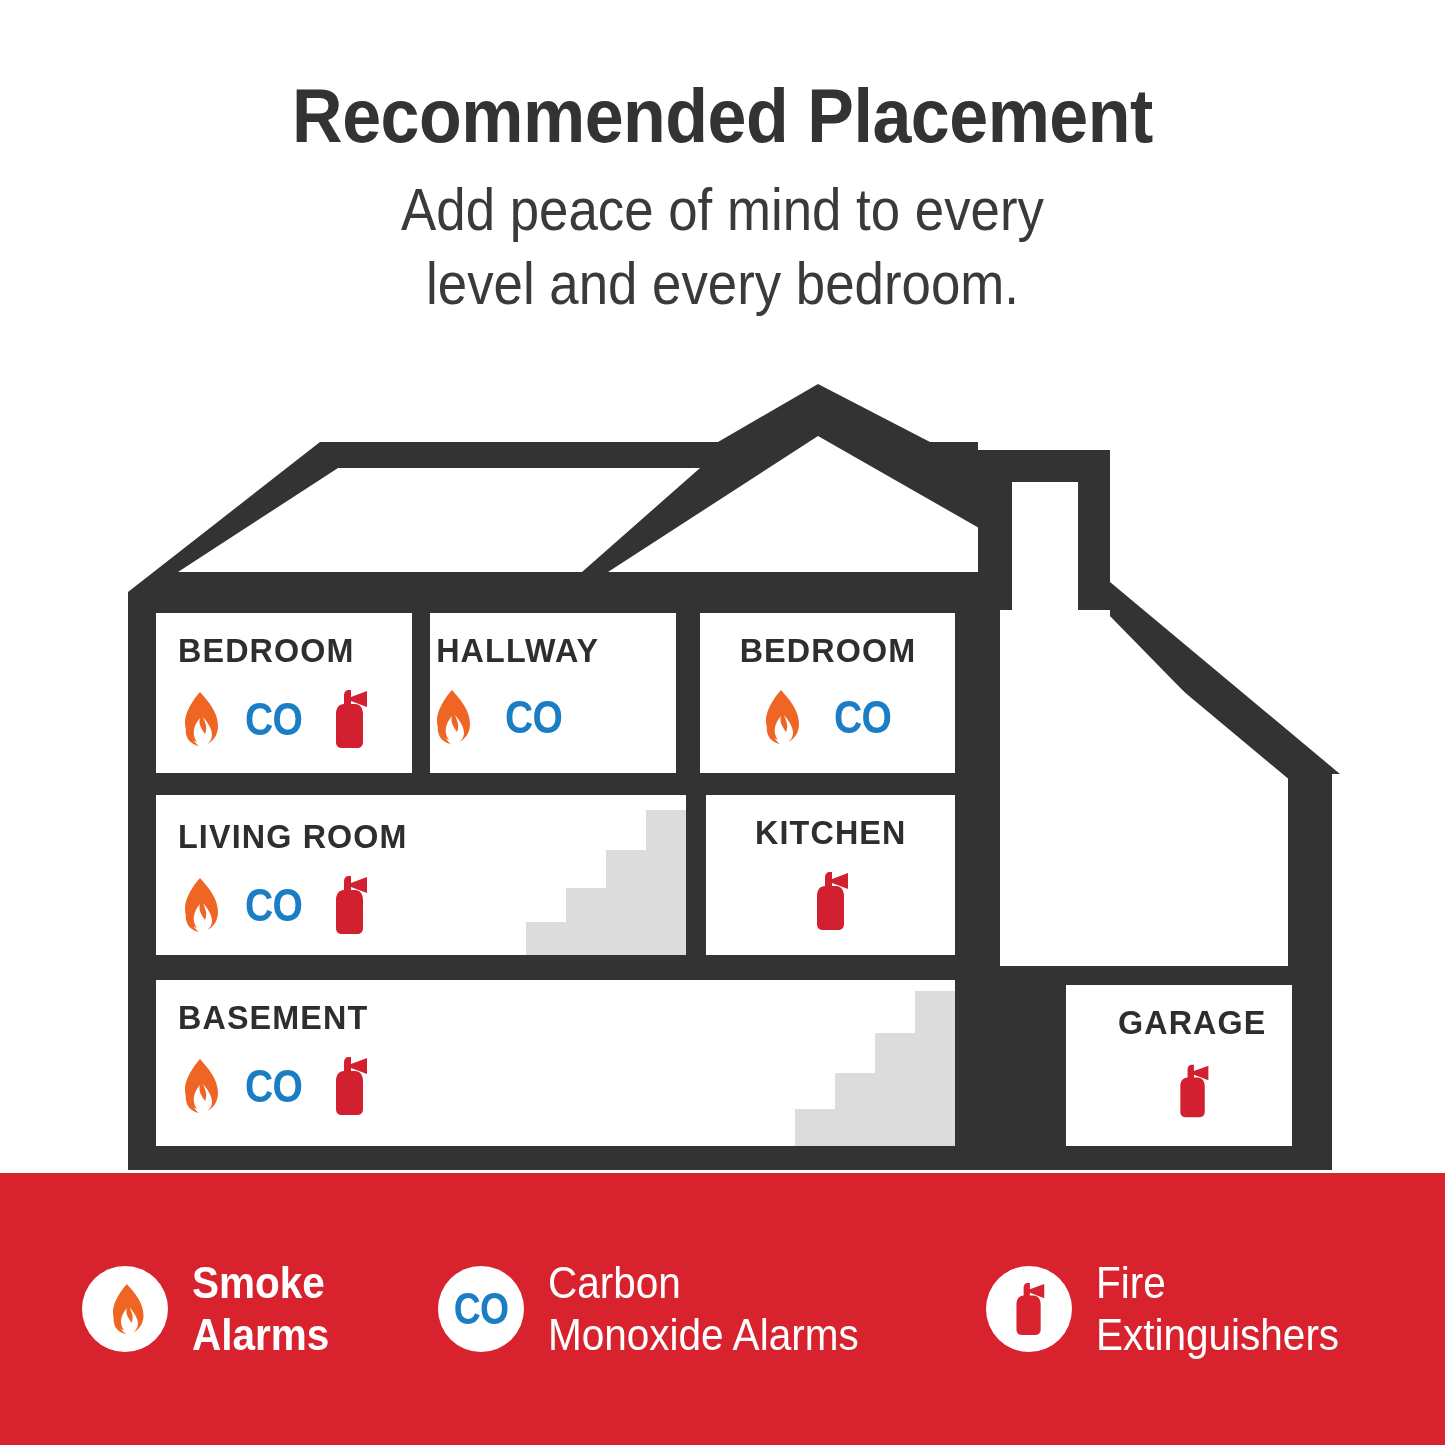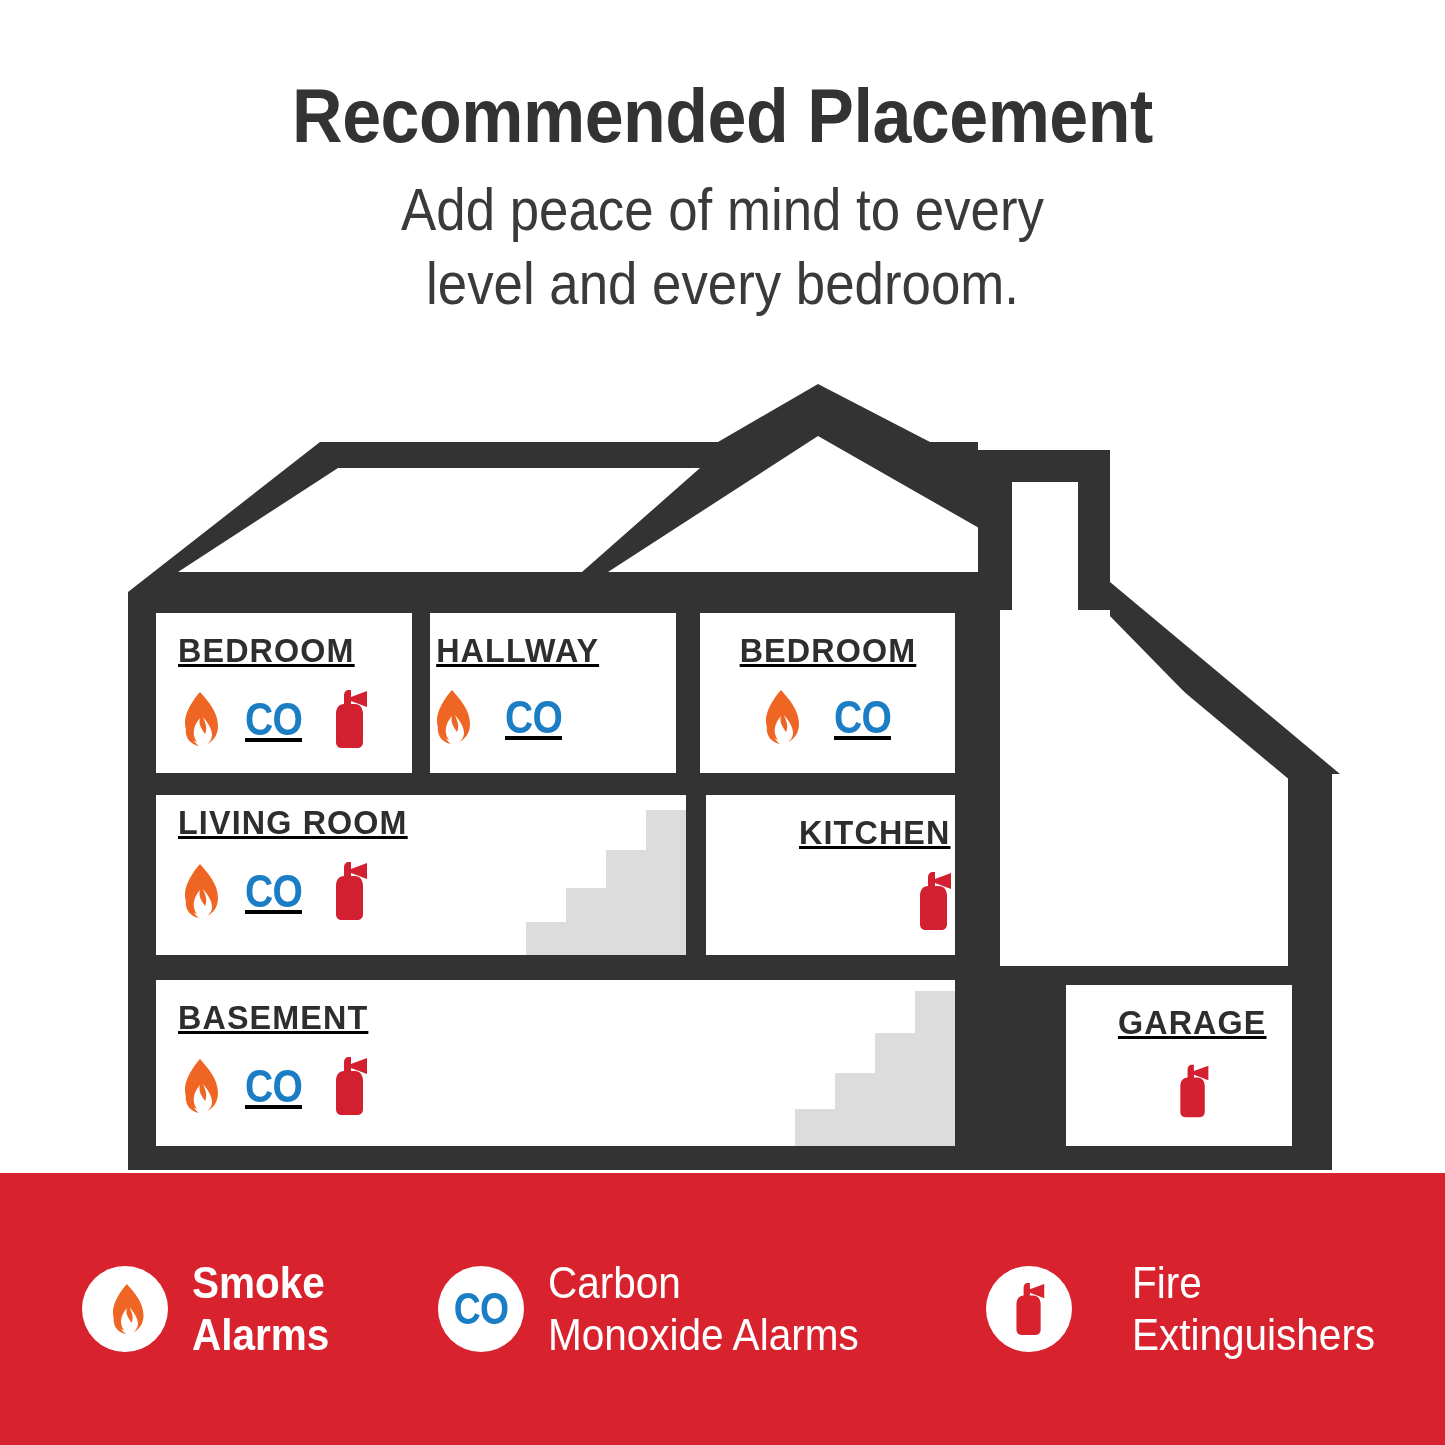--- a/index.html
+++ b/index.html
@@ -40,21 +40,20 @@
   .house-wrap { position: absolute; left: 0; top: 370px; width: 1445px; height: 810px; }
   .house-svg { display: block; width: 1445px; height: 810px; }
 
   
   .room {
     position: absolute;
     background: #ffffff;
     display: flex;
     flex-direction: column;
     overflow: hidden;
-    text-decoration: underline;
   }
   .room-label {
     font-family: "Liberation Sans Narrow", "Liberation Sans", sans-serif;
     font-weight: bold;
     font-size: 34px;
     letter-spacing: 1.2px;
     color: #2e2e2e;
     white-space: nowrap;
     transform: scaleX(0.95);
     transform-origin: left center;
@@ -198,21 +197,21 @@
         <span class="ico">
           <svg width="40" height="54" viewBox="0 0 40 54">
             <path d="M22 0 C22 0 7 16 7 31 C7 40 12 47 19 50 C13 42 16 33 22 26 C20 33 24 37 27 42 C30 36 27 30 25 25 C30 31 34 37 34 43 C34 47 32 50 29 52 C36 49 40 42 40 34 C40 20 30 9 22 0 Z" fill="#EF6524"></path>
             <path d="M14 22 C9 30 6 38 9 45 C11 50 16 53 21 54 C14 49 12 41 15 34 C16 30 15 26 14 22 Z" fill="#EF6524"></path>
           </svg>
         </span>
         <span class="co-text">CO</span>
       </div>
     </div>
 
-    <div class="room" style="left:156px; top:425px; width:530px; height:160px; padding:8px 0 0 22px;">
+    <div class="room" style="left:156px; top:425px; width:530px; height:160px; padding:22px 0 0 22px;">
       <div class="room-label">LIVING ROOM</div>
       <div class="icon-row" style="margin-top:20px; gap:22px;">
         <span class="ico">
           <svg width="40" height="54" viewBox="0 0 40 54">
             <path d="M22 0 C22 0 7 16 7 31 C7 40 12 47 19 50 C13 42 16 33 22 26 C20 33 24 37 27 42 C30 36 27 30 25 25 C30 31 34 37 34 43 C34 47 32 50 29 52 C36 49 40 42 40 34 C40 20 30 9 22 0 Z" fill="#EF6524"></path>
             <path d="M14 22 C9 30 6 38 9 45 C11 50 16 53 21 54 C14 49 12 41 15 34 C16 30 15 26 14 22 Z" fill="#EF6524"></path>
           </svg>
         </span>
         <span class="co-text">CO</span>
         <span class="ico">
@@ -220,21 +219,21 @@
             <path d="M22 0 L22 7 L38 1 L38 17 L22 11 L22 14 L26 14 C31 14 34 18 34 24 L34 52 C34 55.5 32 58 28.5 58 L12.5 58 C9 58 7 55.5 7 52 L7 24 C7 18 10 14 15 14 L15 5 C15 2 17 0 19.5 0 Z" fill="#D32030"></path>
           </svg>
         </span>
       </div>
 
       <svg class="stairs" style="right:0; bottom:0;" width="160" height="145" viewBox="0 0 160 145">
         <path d="M160 0 L160 145 L0 145 L0 112 L40 112 L40 78 L80 78 L80 40 L120 40 L120 0 Z" fill="#DCDCDC"></path>
       </svg>
     </div>
 
-    <div class="room center" style="left:706px; top:425px; width:249px; height:160px; align-items:flex-end; padding-top:18px;">
+    <div class="room center" style="left:706px; top:425px; width:249px; height:160px; align-items:center; padding-top:18px;">
       <div class="room-label">KITCHEN</div>
       <div class="icon-row" style="margin-top:20px;">
         <span class="ico">
           <svg width="42" height="58" viewBox="0 0 42 58">
             <path d="M22 0 L22 7 L38 1 L38 17 L22 11 L22 14 L26 14 C31 14 34 18 34 24 L34 52 C34 55.5 32 58 28.5 58 L12.5 58 C9 58 7 55.5 7 52 L7 24 C7 18 10 14 15 14 L15 5 C15 2 17 0 19.5 0 Z" fill="#D32030"></path>
           </svg>
         </span>
       </div>
     </div>
 
@@ -286,21 +285,21 @@
     </div>
 
     <div class="legend-item" style="left:438px;">
       <div class="legend-circle">
         <span class="co-text">CO</span>
       </div>
       <div class="legend-text">Carbon
 Monoxide Alarms</div>
     </div>
 
-    <div class="legend-item" style="left:986px;gap:36px;">
+    <div class="legend-item" style="left:986px;">
       <div class="legend-circle">
         <svg width="38" height="52" viewBox="0 0 42 58">
           <path d="M22 0 L22 7 L38 1 L38 17 L22 11 L22 14 L26 14 C31 14 34 18 34 24 L34 52 C34 55.5 32 58 28.5 58 L12.5 58 C9 58 7 55.5 7 52 L7 24 C7 18 10 14 15 14 L15 5 C15 2 17 0 19.5 0 Z" fill="#D8232F"></path>
         </svg>
       </div>
       <div class="legend-text">Fire
 Extinguishers</div>
     </div>
 
   </div>

